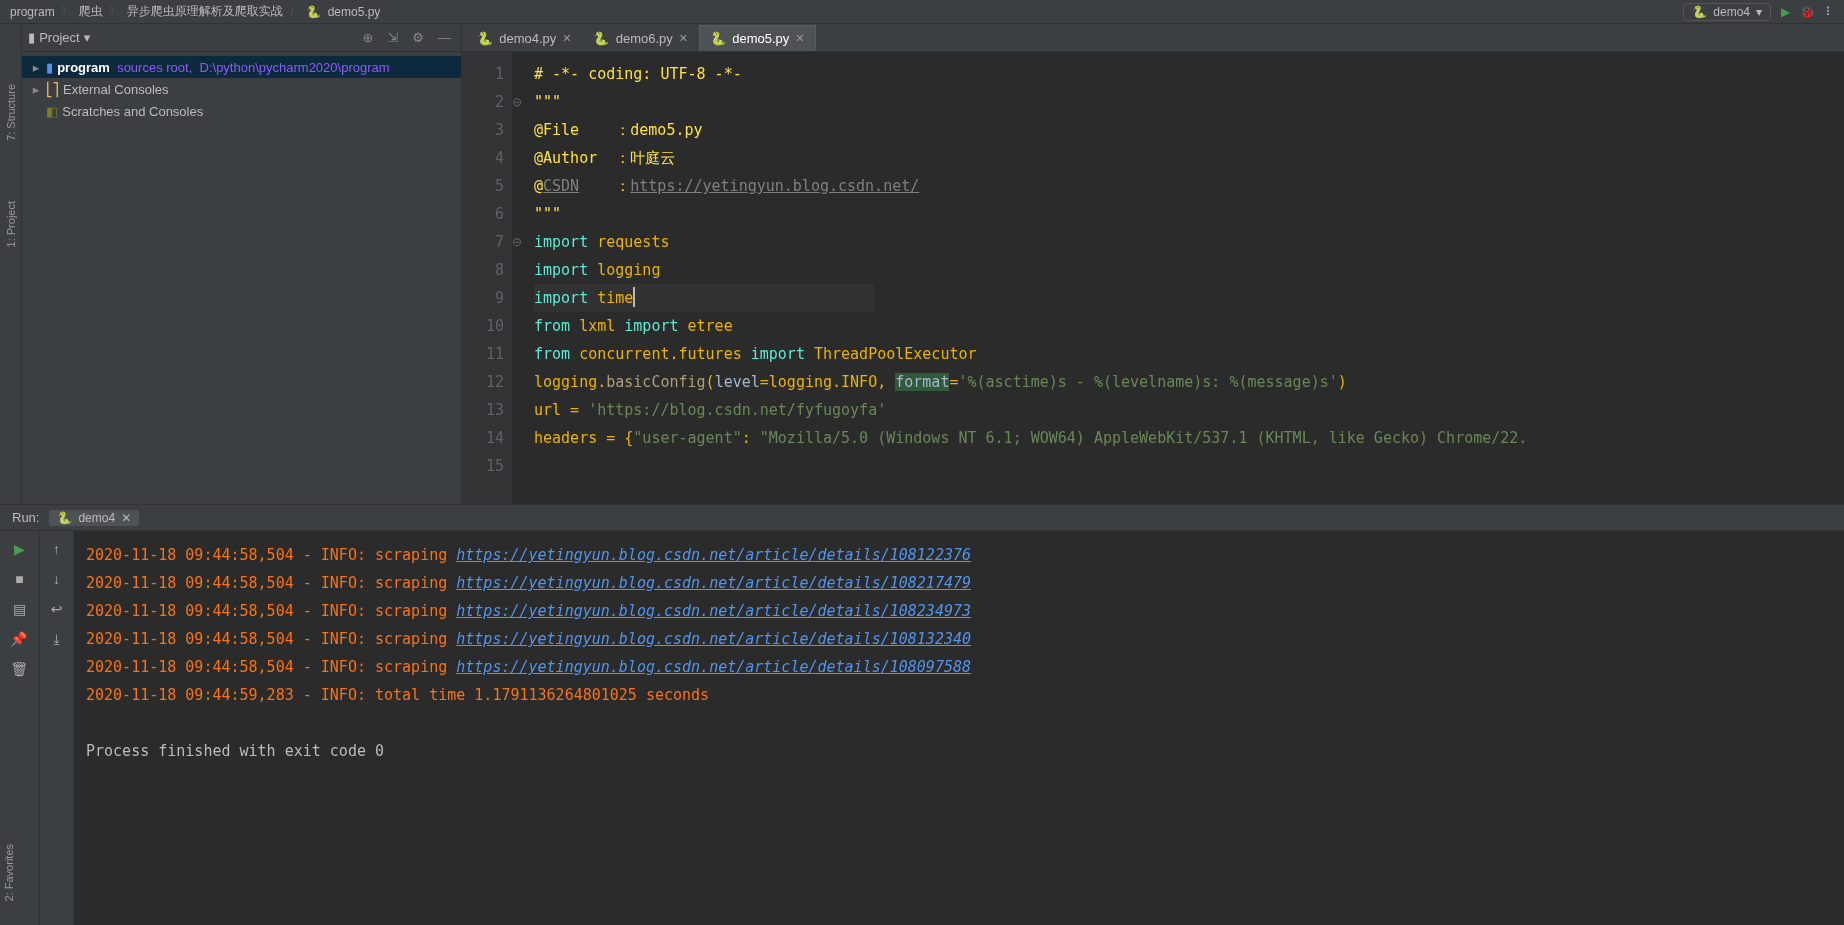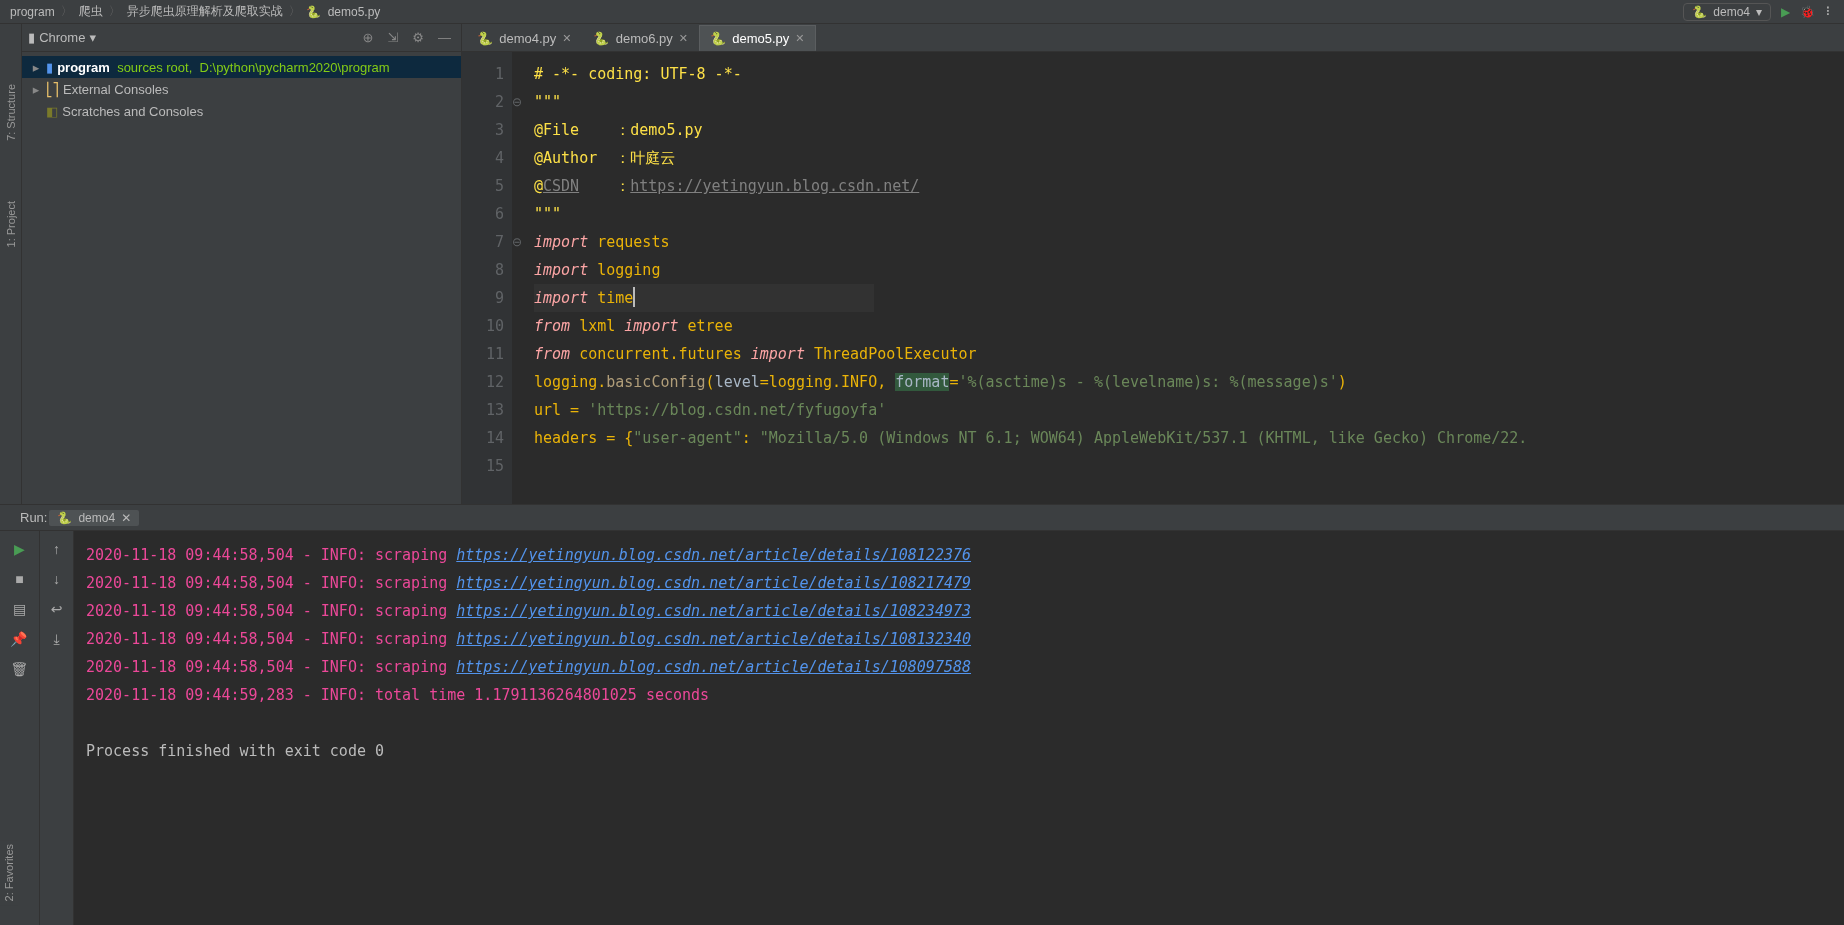--- a/index.html
+++ b/index.html
@@ -83,21 +83,21 @@
   .project-header .tb-btn { color: #888; cursor: pointer; padding: 0 4px; }
   .tree { padding: 4px 0; }
   .tree .node {
     height: 22px; display: flex; align-items: center; gap: 4px;
     padding-left: 8px; color: #bbbbbb;
   }
   .tree .node.sel { background: #0d293e; }
   .tree .arrow { color: #888; width: 12px; display: inline-block; text-align: center; }
   .tree .fld  { color: #5394ec; }
   .tree .label b { color: #fff; }
-  .tree .label span.dim { color: #84cc16; }
+  .tree .label span.dim { color: #8b5cf6; }
   .tree .libs  { color: #e8bf6a; }
 
   
   .editor-area { flex: 1; display: flex; flex-direction: column; background: #2b2b2b; }
   .tabs {
     height: 28px; background: #3c3f41; border-bottom: 1px solid #323232;
     display: flex; align-items: flex-end; padding-left: 4px;
   }
   .tab {
     height: 26px; display: flex; align-items: center; gap: 6px;
@@ -121,40 +121,40 @@
     width: 14px; background: #2b2b2b; border-right: 1px solid #2b2b2b;
     padding-top: 8px; line-height: 28px; font-size: 12px; color: #606366;
   }
   .code {
     flex: 1; padding: 8px 0 8px 8px;
     font-family: Consolas, monospace; font-size: 15px; line-height: 28px;
     color: #a9b7c6; white-space: pre; overflow: hidden;
   }
   .c-comment { color: #fde047; }
   .c-commentlink { color: #808080; text-decoration: underline; }
-  .c-kw   { color: #fca5a5; font-style: italic; }
+  .c-kw   { color: #5eead4; }
   .c-id   { color: #eab308; }
   .c-fn   { color: #b09d79; }
   .c-param{ color: #a9b7c6; }
   .c-str  { color: #6a8759; }
   .c-hl   { background: #32593d; text-align: center; }
   .line-hl { background: #323232; display: inline-block; min-width: 340px; }
   .caret {
     display: inline-block; width: 2px; height: 20px;
     background: #bbb; vertical-align: -4px;
   }
 
   
   .run-pane {
     height: 421px; display: flex; flex-direction: column;
     border-top: 1px solid #323232; background: #2b2b2b;
   }
   .run-header {
     height: 26px; background: #3c3f41; display: flex; align-items: center;
-    border-bottom: 1px solid #323232; padding: 0 20px; gap: 2px;
+    border-bottom: 1px solid #323232; padding: 0 12px; gap: 10px;
   }
   .run-header .tab-chip {
     background: #4e5254; border-radius: 2px;
     display: flex; align-items: center; gap: 6px;
     padding: 1px 8px; font-size: 12px;
   }
   .run-body { flex: 1; display: flex; }
   .run-toolbar-left {
     width: 40px; background: #3c3f41; border-right: 1px solid #323232;
     display: flex; flex-direction: column; align-items: center; gap: 14px; padding-top: 10px;
@@ -162,21 +162,21 @@
   .run-toolbar-left2 {
     width: 34px; background: #3c3f41; border-right: 1px solid #323232;
     display: flex; flex-direction: column; align-items: center; gap: 14px; padding-top: 10px;
   }
   .rt-btn { color: #aaa; cursor: pointer; font-size: 14px; }
   .rt-run { color: #499c54; }
   .console {
     flex: 1; font-family: Consolas, monospace; font-size: 15px;
     padding: 10px 12px; line-height: 28px; color: #bbbbbb; white-space: pre;
   }
-  .console .ts { color: #ec4899; text-align: right; }
+  .console .ts { color: #f97316; text-align: right; }
   .console a { color: #5394ec; font-style: italic; text-decoration: underline; }
 
   
   .left-bottom-vtab {
     position: absolute;
     left: 0px;
     bottom: 20px;
     writing-mode: vertical-rl;
     transform: rotate(180deg);
     font-size: 11px;
@@ -219,21 +219,21 @@
 
     <div class="leftgutter">
       <div class="vtab">7: Structure</div>
       <div class="vtab">1: Project</div>
     </div>
 
     <div class="project-pane">
       <div class="project-header">
         <div class="title">
           <span>▮</span>
-          <span>Chrome</span>
+          <span>Project</span>
           <span>▾</span>
         </div>
         <div class="spacer"></div>
         <div class="tb-btn">⊕</div>
         <div class="tb-btn">⇲</div>
         <div class="tb-btn">⚙</div>
         <div class="tb-btn">—</div>
       </div>
       <div class="tree">
         <div class="node sel" style="padding-left:8px">

